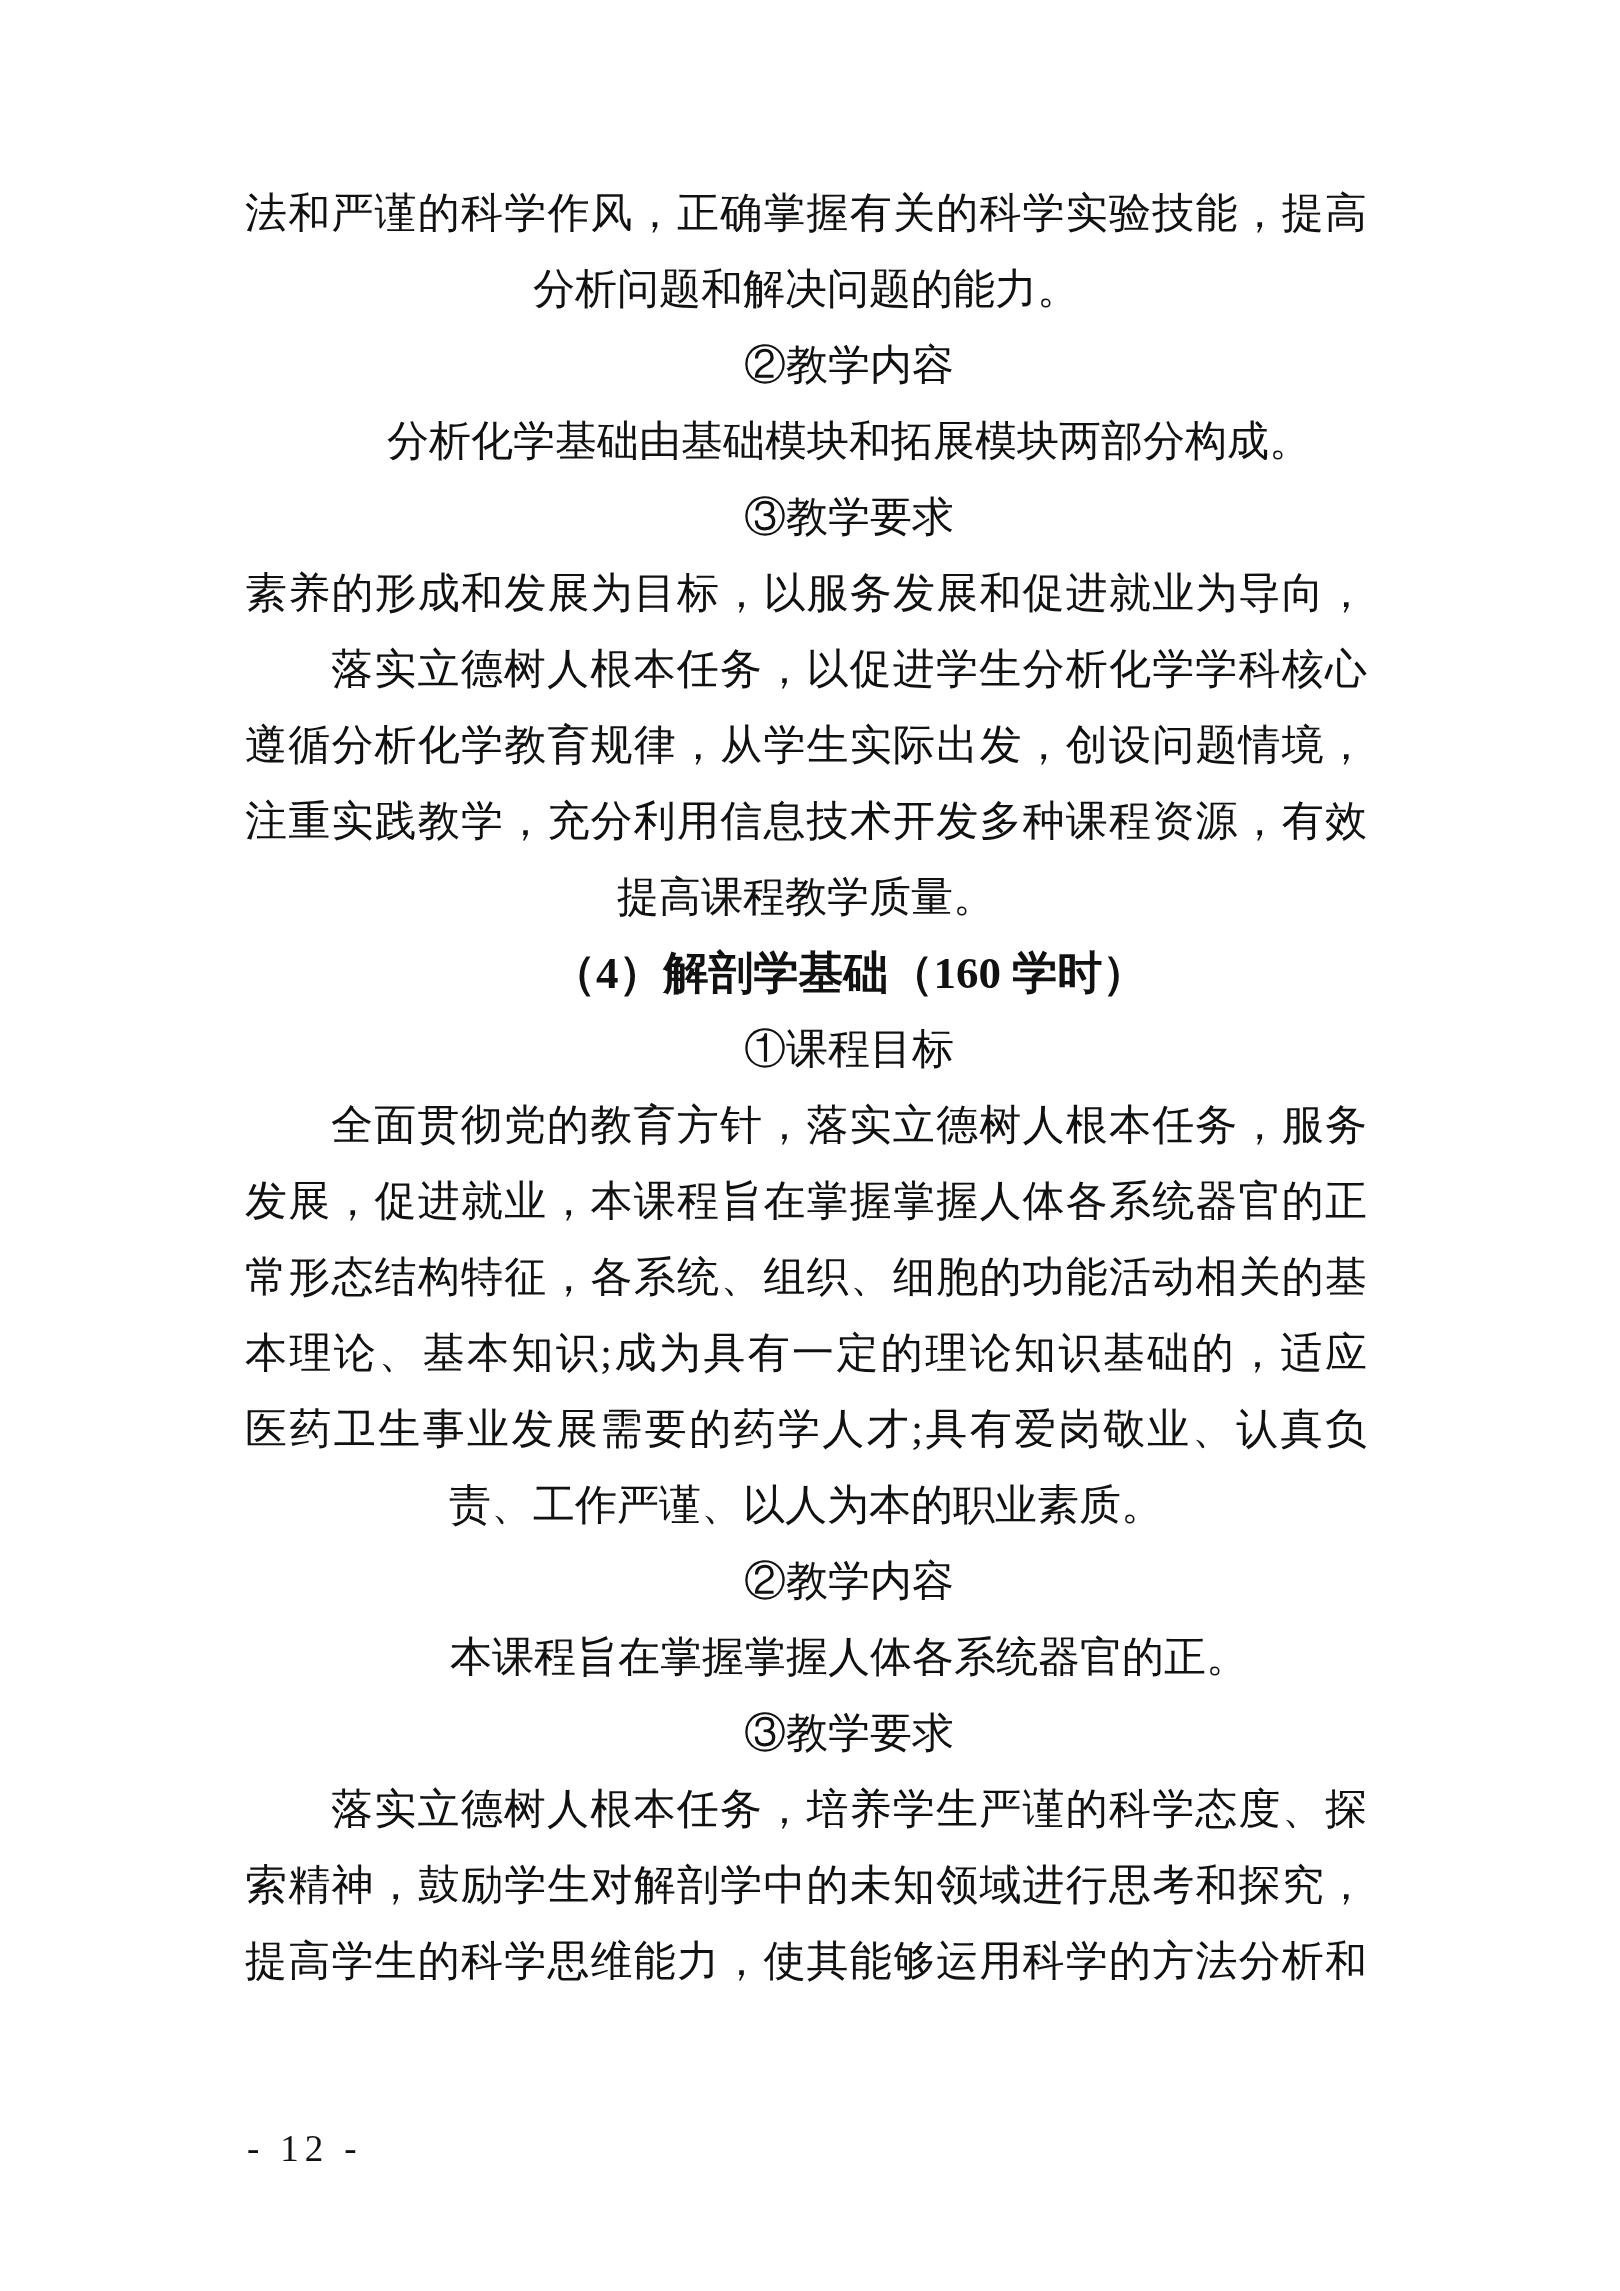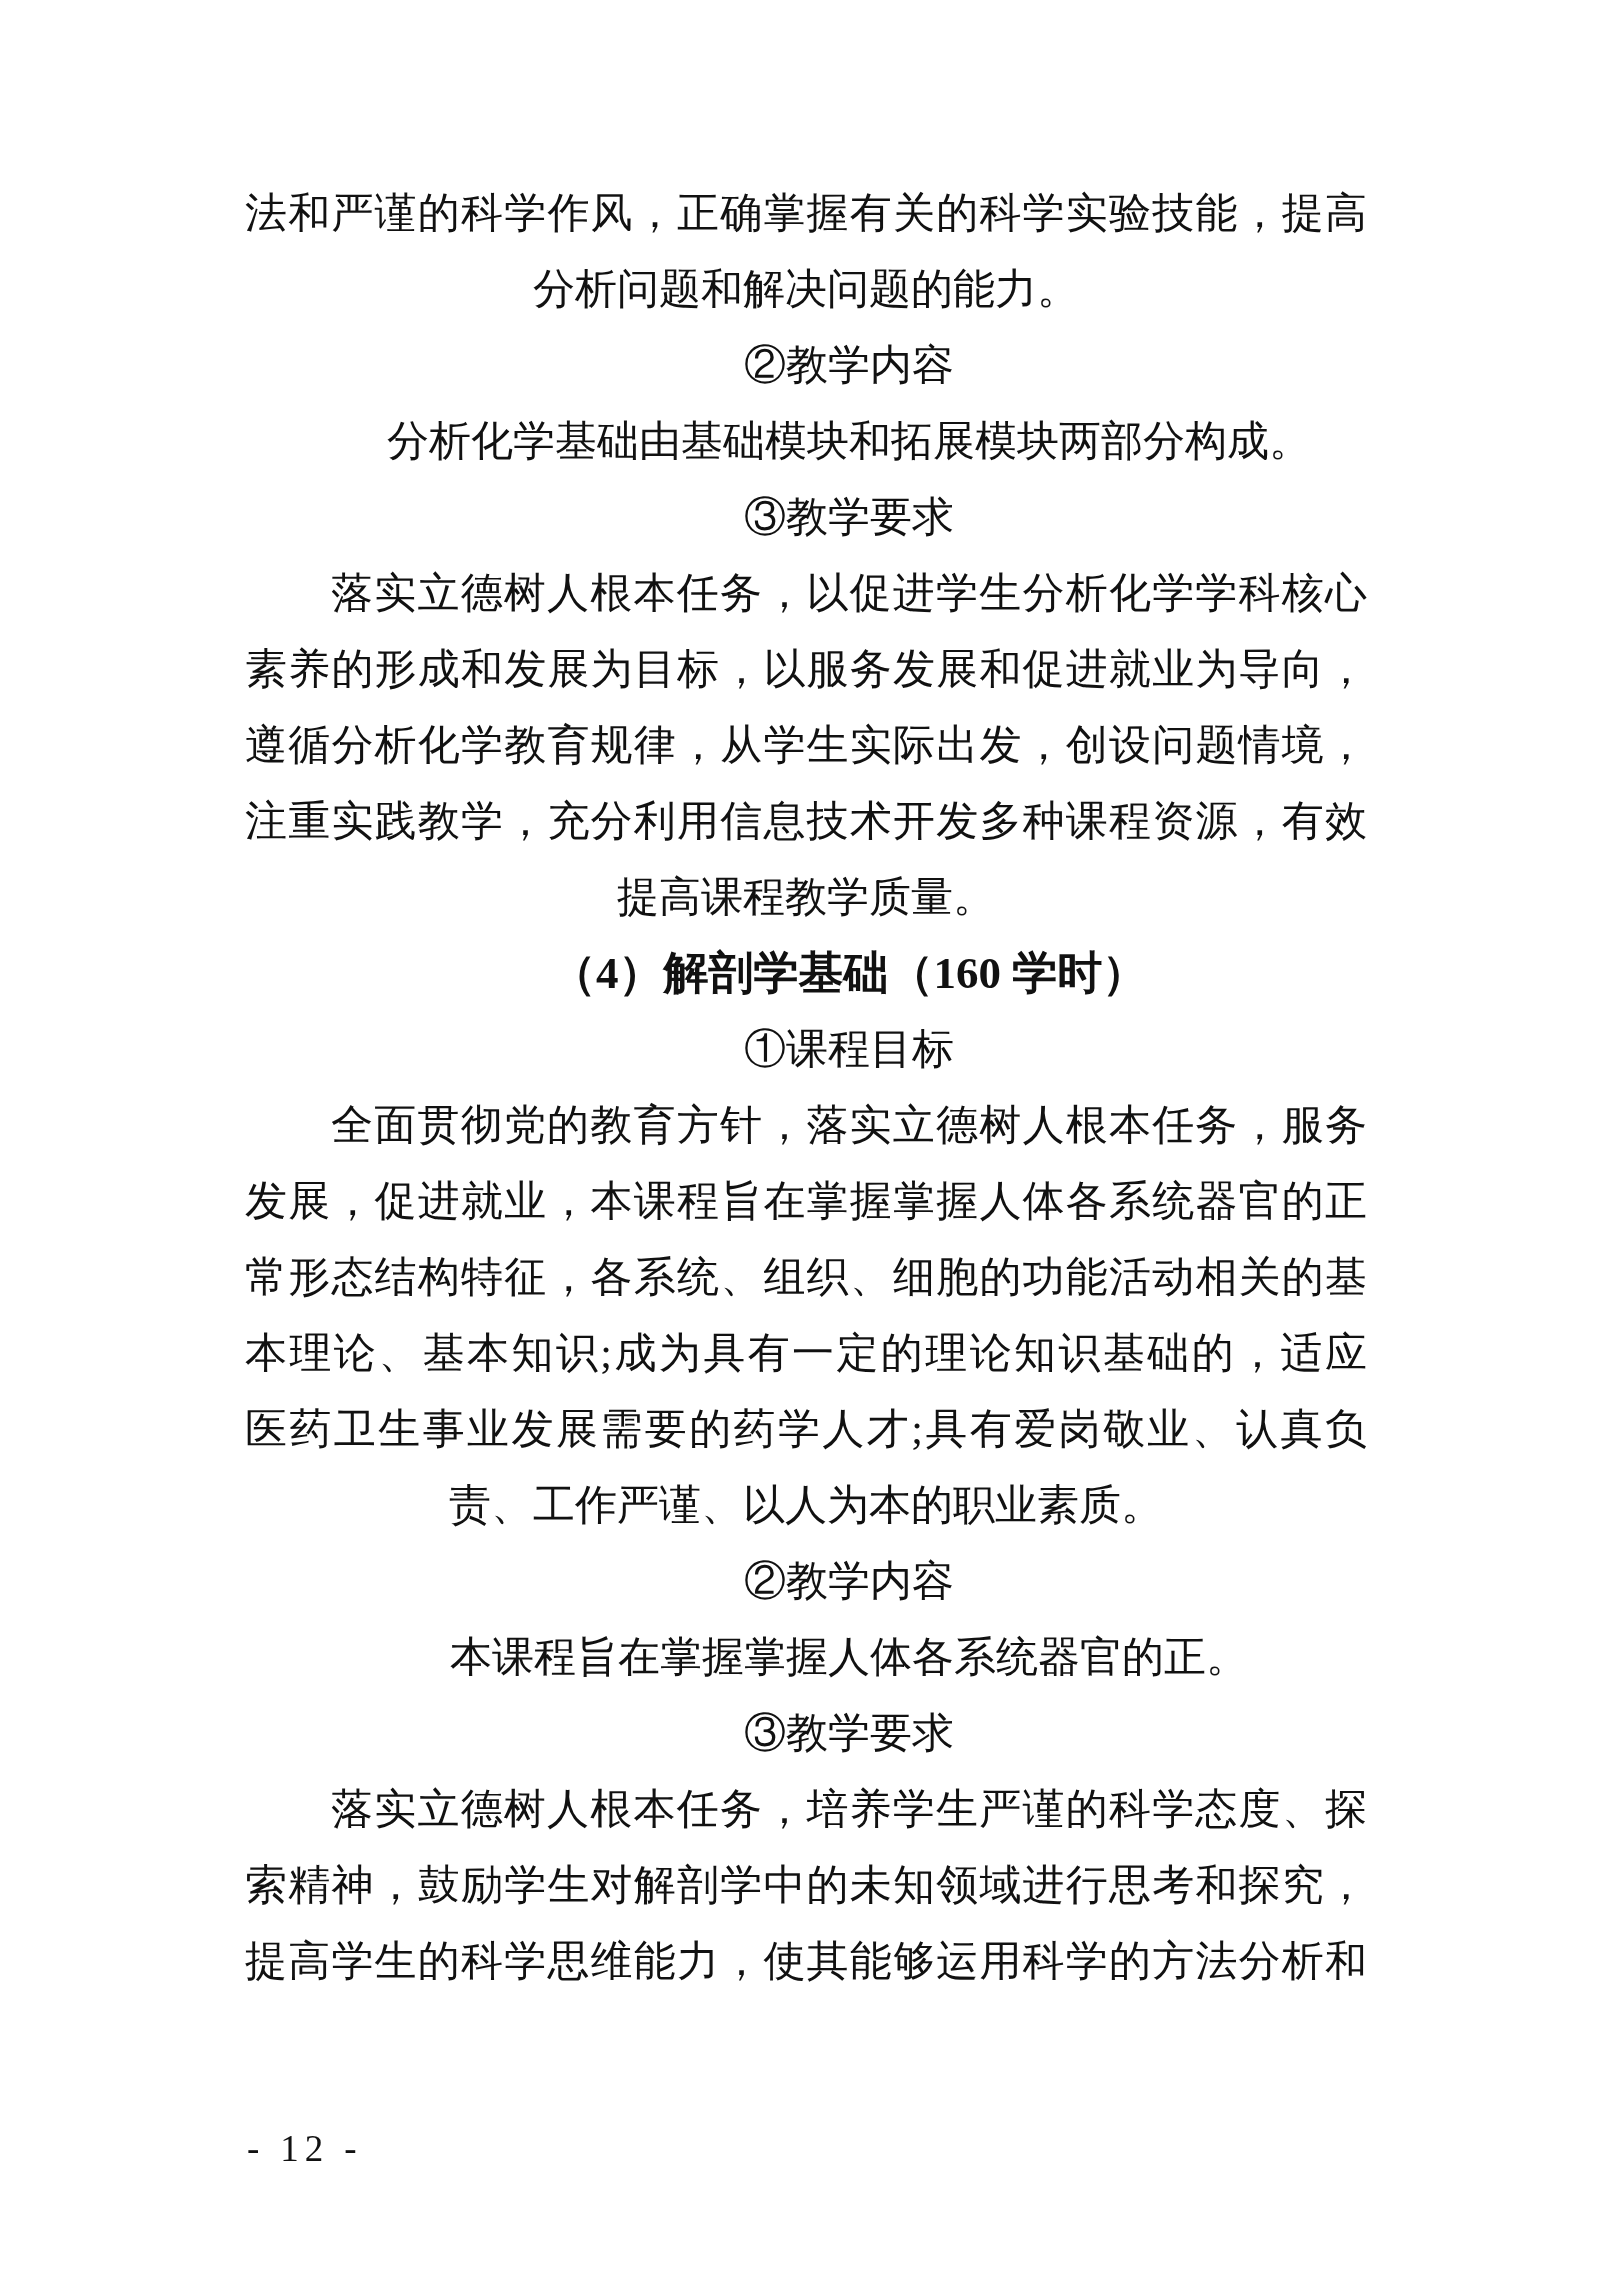--- a/index.html
+++ b/index.html
@@ -59,22 +59,22 @@
 </head>
 <body>
 
 <div class="page">
   <div class="text-block">
     <div class="ln fill">法和严谨的科学作风，正确掌握有关的科学实验技能，提高</div>
     <div class="ln">分析问题和解决问题的能力。</div>
     <div class="ln ind">②教学内容</div>
     <div class="ln ind">分析化学基础由基础模块和拓展模块两部分构成。</div>
     <div class="ln ind">③教学要求</div>
+    <div class="ln fill">素养的形成和发展为目标，以服务发展和促进就业为导向，</div>
     <div class="ln ind fill">落实立德树人根本任务，以促进学生分析化学学科核心</div>
-    <div class="ln fill">素养的形成和发展为目标，以服务发展和促进就业为导向，</div>
     <div class="ln fill">遵循分析化学教育规律，从学生实际出发，创设问题情境，</div>
     <div class="ln fill">注重实践教学，充分利用信息技术开发多种课程资源，有效</div>
     <div class="ln">提高课程教学质量。</div>
     <div class="ln ind bold">（4）解剖学基础（160 学时）</div>
     <div class="ln ind">①课程目标</div>
     <div class="ln ind fill">全面贯彻党的教育方针，落实立德树人根本任务，服务</div>
     <div class="ln fill">发展，促进就业，本课程旨在掌握掌握人体各系统器官的正</div>
     <div class="ln fill">常形态结构特征，各系统、组织、细胞的功能活动相关的基</div>
     <div class="ln fill">本理论、基本知识;成为具有一定的理论知识基础的，适应</div>
     <div class="ln fill">医药卫生事业发展需要的药学人才;具有爱岗敬业、认真负</div>

